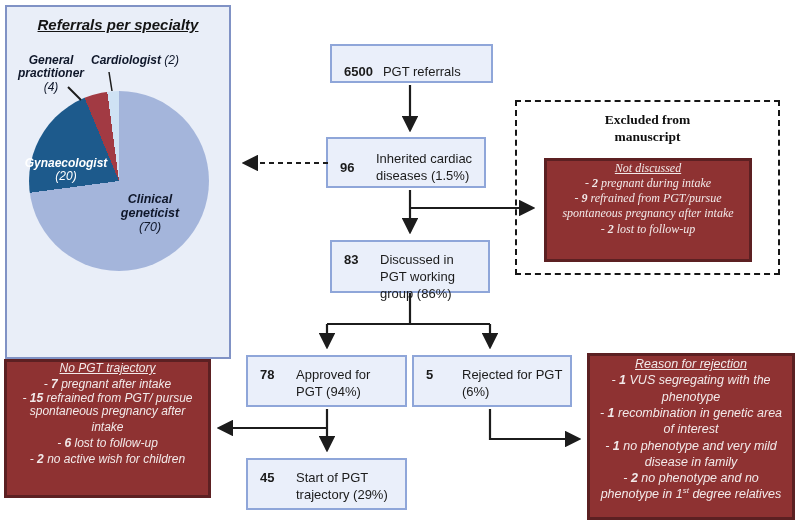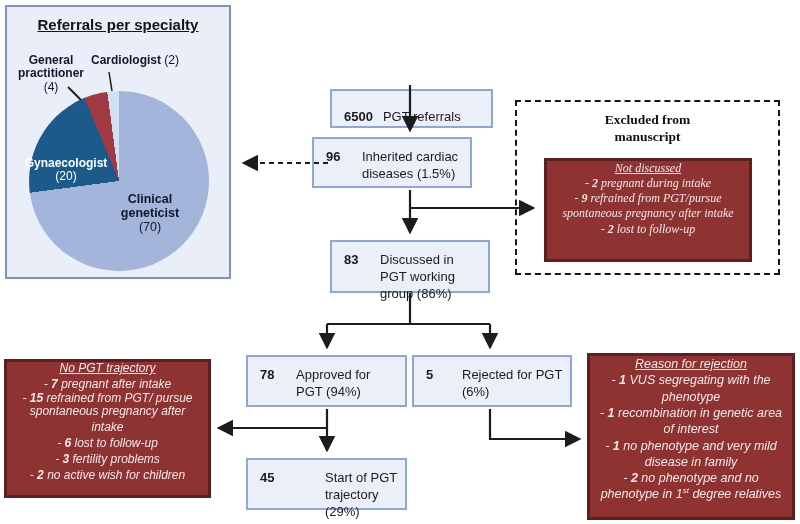--- a/index.html
+++ b/index.html
@@ -1,44 +1,44 @@
 <!DOCTYPE html>
 <html><head>
 <meta charset="utf-8">
 <style>
   * { margin:0; padding:0; box-sizing:border-box; }
   html,body { background:#ffffff; }
   body { font-family:"Liberation Sans", sans-serif; color:#1b1b1b; }
   #canvas { position:relative; width:800px; height:524px; background:#fff; overflow:hidden; }
 
   
-  .pie-panel { position:absolute; left:5px; top:5px; width:226px; height:274px;
-    background:#e9eef8; border:2px solid #8092c5; }
+  .pie-panel { position:absolute; left:5px; top:5px; width:226px; height:354px;
+    background:#e9eef8; border:2px solid #8092c5;font-style:italic; }
   .pie-title { text-align:center; margin-top:9px; font-size:15px; font-weight:bold;
     text-decoration:underline; color:#141414; }
   .pie { position:absolute; left:22px; top:84px; width:180px; height:180px; border-radius:50%; }
   .plabel { position:absolute; text-align:center; font-size:12px; line-height:1.12; color:#0f172a; }
   .plabel b { font-weight:bold; }
   .lbl-gp    { left:9px;  top:47px; width:70px; }
   .lbl-card  { left:78px; top:47px; width:100px; }
   .lbl-gyn   { left:8px;  top:150px; width:102px; color:#ffffff; font-size:12px; }
   .lbl-cg    { left:98px; top:185px; width:90px; font-size:12.5px; }
 
   
   .fbox { position:absolute; background:#eaeffa; border:2px solid #8fa6d9;
     display:flex; align-items:flex-start; padding:9px 6px 0 12px; font-size:13px; line-height:17px; }
-  .fbox.single { align-items:center; padding-top:16px;margin-top:45px; }
+  .fbox.single { align-items:center; padding-top:16px; }
   .fbox .num { font-weight:bold; min-width:26px; margin-right:10px; flex-shrink:0; }
   .fbox .lab { flex:1; }
   #b6500 { left:330px; top:44px;  width:163px; height:39px; }
-  #b96   { left:312px; top:137px; width:160px; height:51px; }
+  #b96   { left:326px; top:137px; width:160px; height:51px;align-items:center; }
   #b83   { left:330px; top:240px; width:160px; height:53px; }
   #b78   { left:246px; top:355px; width:161px; height:52px; }
   #b5    { left:412px; top:355px; width:160px; height:52px; }
-  #b45   { left:246px; top:458px; width:161px; height:52px;gap:29px; }
+  #b45   { left:246px; top:458px; width:161px; height:52px; }
 
   
   .excl-panel { position:absolute; left:515px; top:100px; width:265px; height:175px;
     border:2.5px dashed #161616; background:transparent;font-family:Liberation Serif, serif; }
   .excl-title { width:150px; margin:10px auto 0; text-align:center; font-size:13.5px;
     font-weight:bold; line-height:1.25; color:#101010; }
 
   
   .redbox { position:absolute; background:#8e3232; border:3px solid #5c2022;
     color:#f2e9e9; font-style:italic; text-align:center; }
@@ -132,21 +132,20 @@
   <div class="redbox" id="no-pgt">
     <div class="red-title">No PGT trajectory</div>
     <div class="red-items">
 
         <div class="red-item"><span>-</span> <b>7</b> <span>pregnant after intake</span><sup></sup><span></span></div>
 
         <div class="red-item"><span>-</span> <b>15</b> <span>refrained from PGT/ pursue spontaneous pregnancy after intake</span><sup></sup><span></span></div>
 
         <div class="red-item"><span>-</span> <b>6</b> <span>lost to follow-up</span><sup></sup><span></span></div>
 
-        <div class="red-item"><span>-</span> <b>3</b> <span>fertility problems</span><sup></sup><span></span></div>
 
         <div class="red-item"><span>-</span> <b>2</b> <span>no active wish for children</span><sup></sup><span></span></div>
       </div>
   </div>
 
   <div class="redbox" id="rejection">
     <div class="red-title">Reason for rejection</div>
     <div class="red-items">
 
         <div class="red-item"><span>-</span> <b>1</b> <span>VUS segregating with the phenotype</span><sup></sup><span></span></div>

